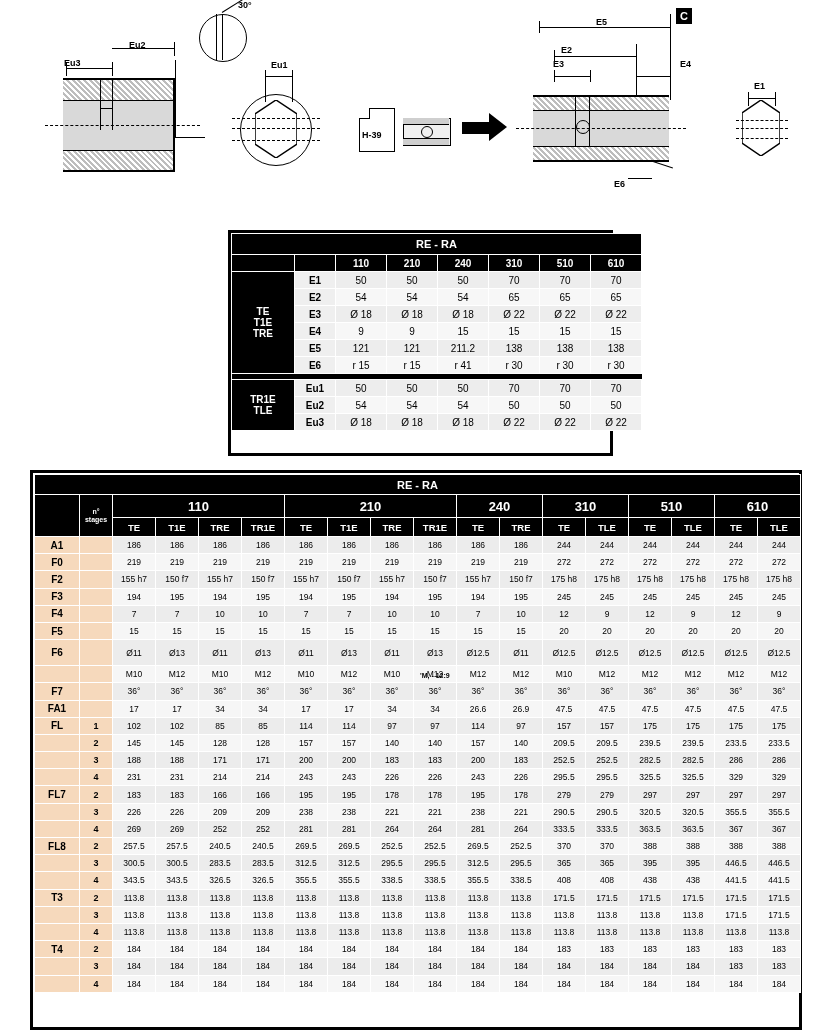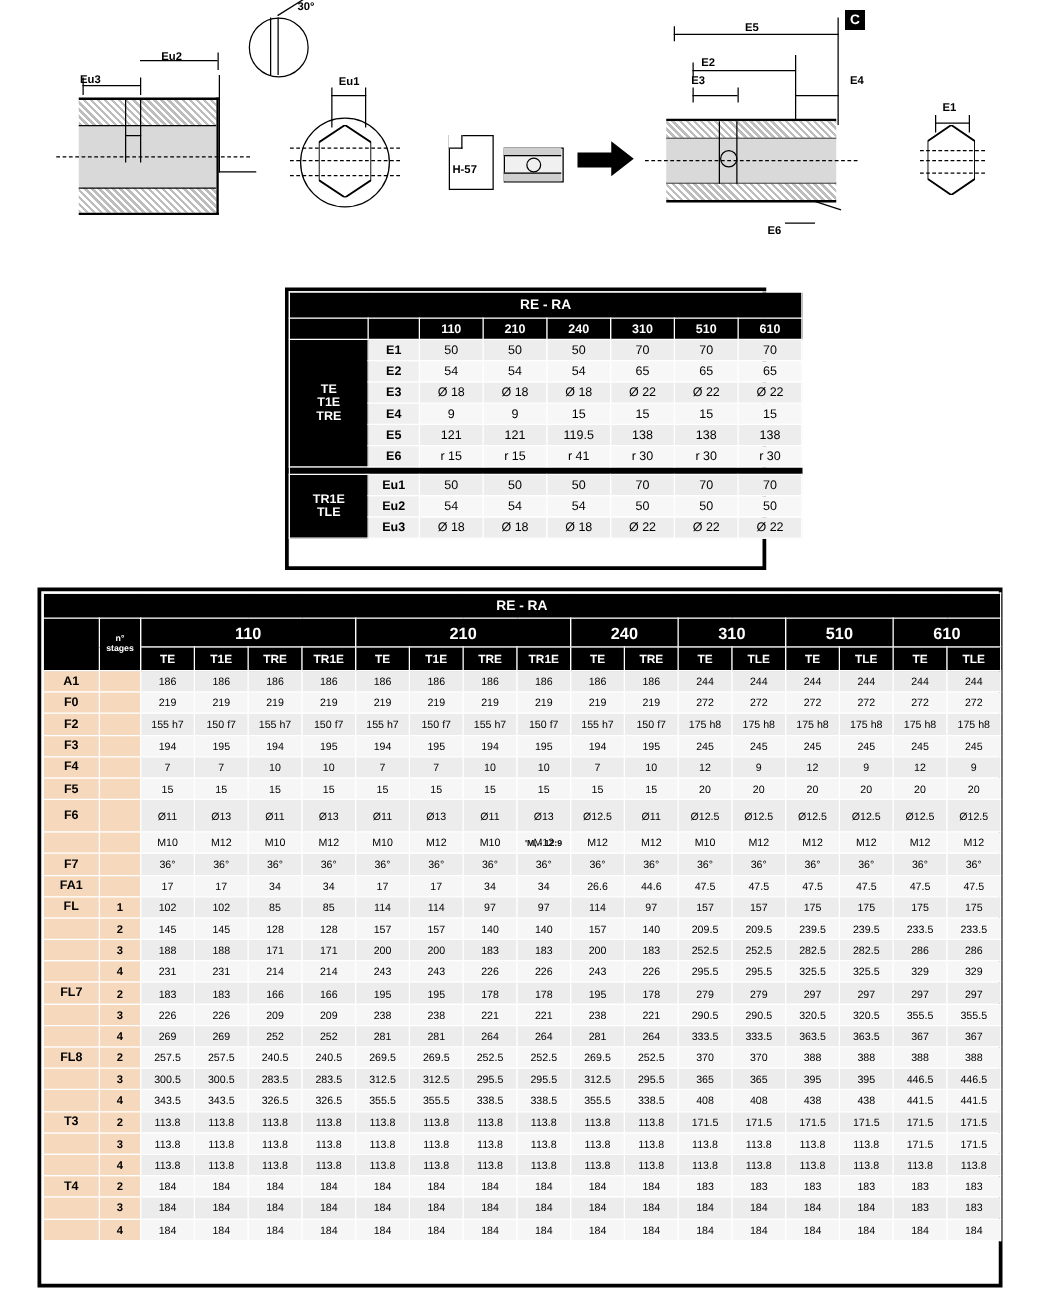--- a/index.html
+++ b/index.html
@@ -81,21 +81,21 @@
     <div class="dashline" style="left:232px;top:128px;width:88px;"></div>
     <div class="dashline" style="left:232px;top:118px;width:88px;"></div>
     <div class="dashline" style="left:232px;top:140px;width:88px;"></div>
     <div class="dline" style="left:265px;top:70px;width:1px;height:32px;"></div>
     <div class="dline" style="left:292px;top:70px;width:1px;height:32px;"></div>
     <div class="dline" style="left:265px;top:76px;width:28px;height:1px;"></div>
     <div class="dimlbl" style="left:271px;top:60px;">Eu1</div>
 
     <div style="position:absolute;left:359px;top:108px;width:34px;height:42px;border:1.5px solid #000;background:#fff;"></div>
     <div style="position:absolute;left:359px;top:108px;width:10px;height:10px;background:#fff;border-right:1.5px solid #000;border-bottom:1.5px solid #000;"></div>
-    <div style="position:absolute;left:362px;top:130px;font-size:9px;font-weight:bold;">H-57</div>
+    <div style="position:absolute;left:362px;top:130px;font-size:9px;font-weight:bold;">H-39</div>
 
     <div style="position:absolute;left:403px;top:118px;width:46px;height:26px;border:1.5px solid #000;background:#f0f0f0;"></div>
     <div style="position:absolute;left:403px;top:118px;width:46px;height:6px;background:#cfcfcf;border-bottom:1px solid #000;"></div>
     <div style="position:absolute;left:403px;top:138px;width:46px;height:6px;background:#cfcfcf;border-top:1px solid #000;"></div>
     <div style="position:absolute;left:421px;top:126px;width:10px;height:10px;border:1.2px solid #000;border-radius:50%;"></div>
 
     <div style="position:absolute;left:462px;top:122px;width:28px;height:12px;background:#000;"></div>
     <div style="position:absolute;left:489px;top:113px;width:0;height:0;border-left:18px solid #000;border-top:14px solid transparent;border-bottom:14px solid transparent;"></div>
 
     <div class="dline" style="left:533px;top:95px;width:136px;height:2px;"></div>
@@ -193,21 +193,21 @@
       <td class="cellv alt">9</td>
       <td class="cellv alt">15</td>
       <td class="cellv alt">15</td>
       <td class="cellv alt">15</td>
       <td class="cellv alt">15</td>
     </tr>
     <tr>
       <td class="rowlbl">E5</td>
       <td class="cellv">121</td>
       <td class="cellv">121</td>
-      <td class="cellv">119.5</td>
+      <td class="cellv">211.2</td>
       <td class="cellv">138</td>
       <td class="cellv">138</td>
       <td class="cellv">138</td>
     </tr>
     <tr>
       <td class="rowlbl">E6</td>
       <td class="cellv alt">r 15</td>
       <td class="cellv alt">r 15</td>
       <td class="cellv alt">r 41</td>
       <td class="cellv alt">r 30</td>
@@ -467,21 +467,21 @@
           <td class="lbl2"></td>
           <td class="v alt">17</td>
           <td class="v alt">17</td>
           <td class="v alt">34</td>
           <td class="v alt">34</td>
           <td class="v alt">17</td>
           <td class="v alt">17</td>
           <td class="v alt">34</td>
           <td class="v alt">34</td>
           <td class="v alt">26.6</td>
-          <td class="v alt">44.6</td>
+          <td class="v alt">26.9</td>
           <td class="v alt">47.5</td>
           <td class="v alt">47.5</td>
           <td class="v alt">47.5</td>
           <td class="v alt">47.5</td>
           <td class="v alt">47.5</td>
           <td class="v alt">47.5</td>
         </tr>
         <tr>
           <td class="lbl">FL</td>
           <td class="lbl2">1</td>

